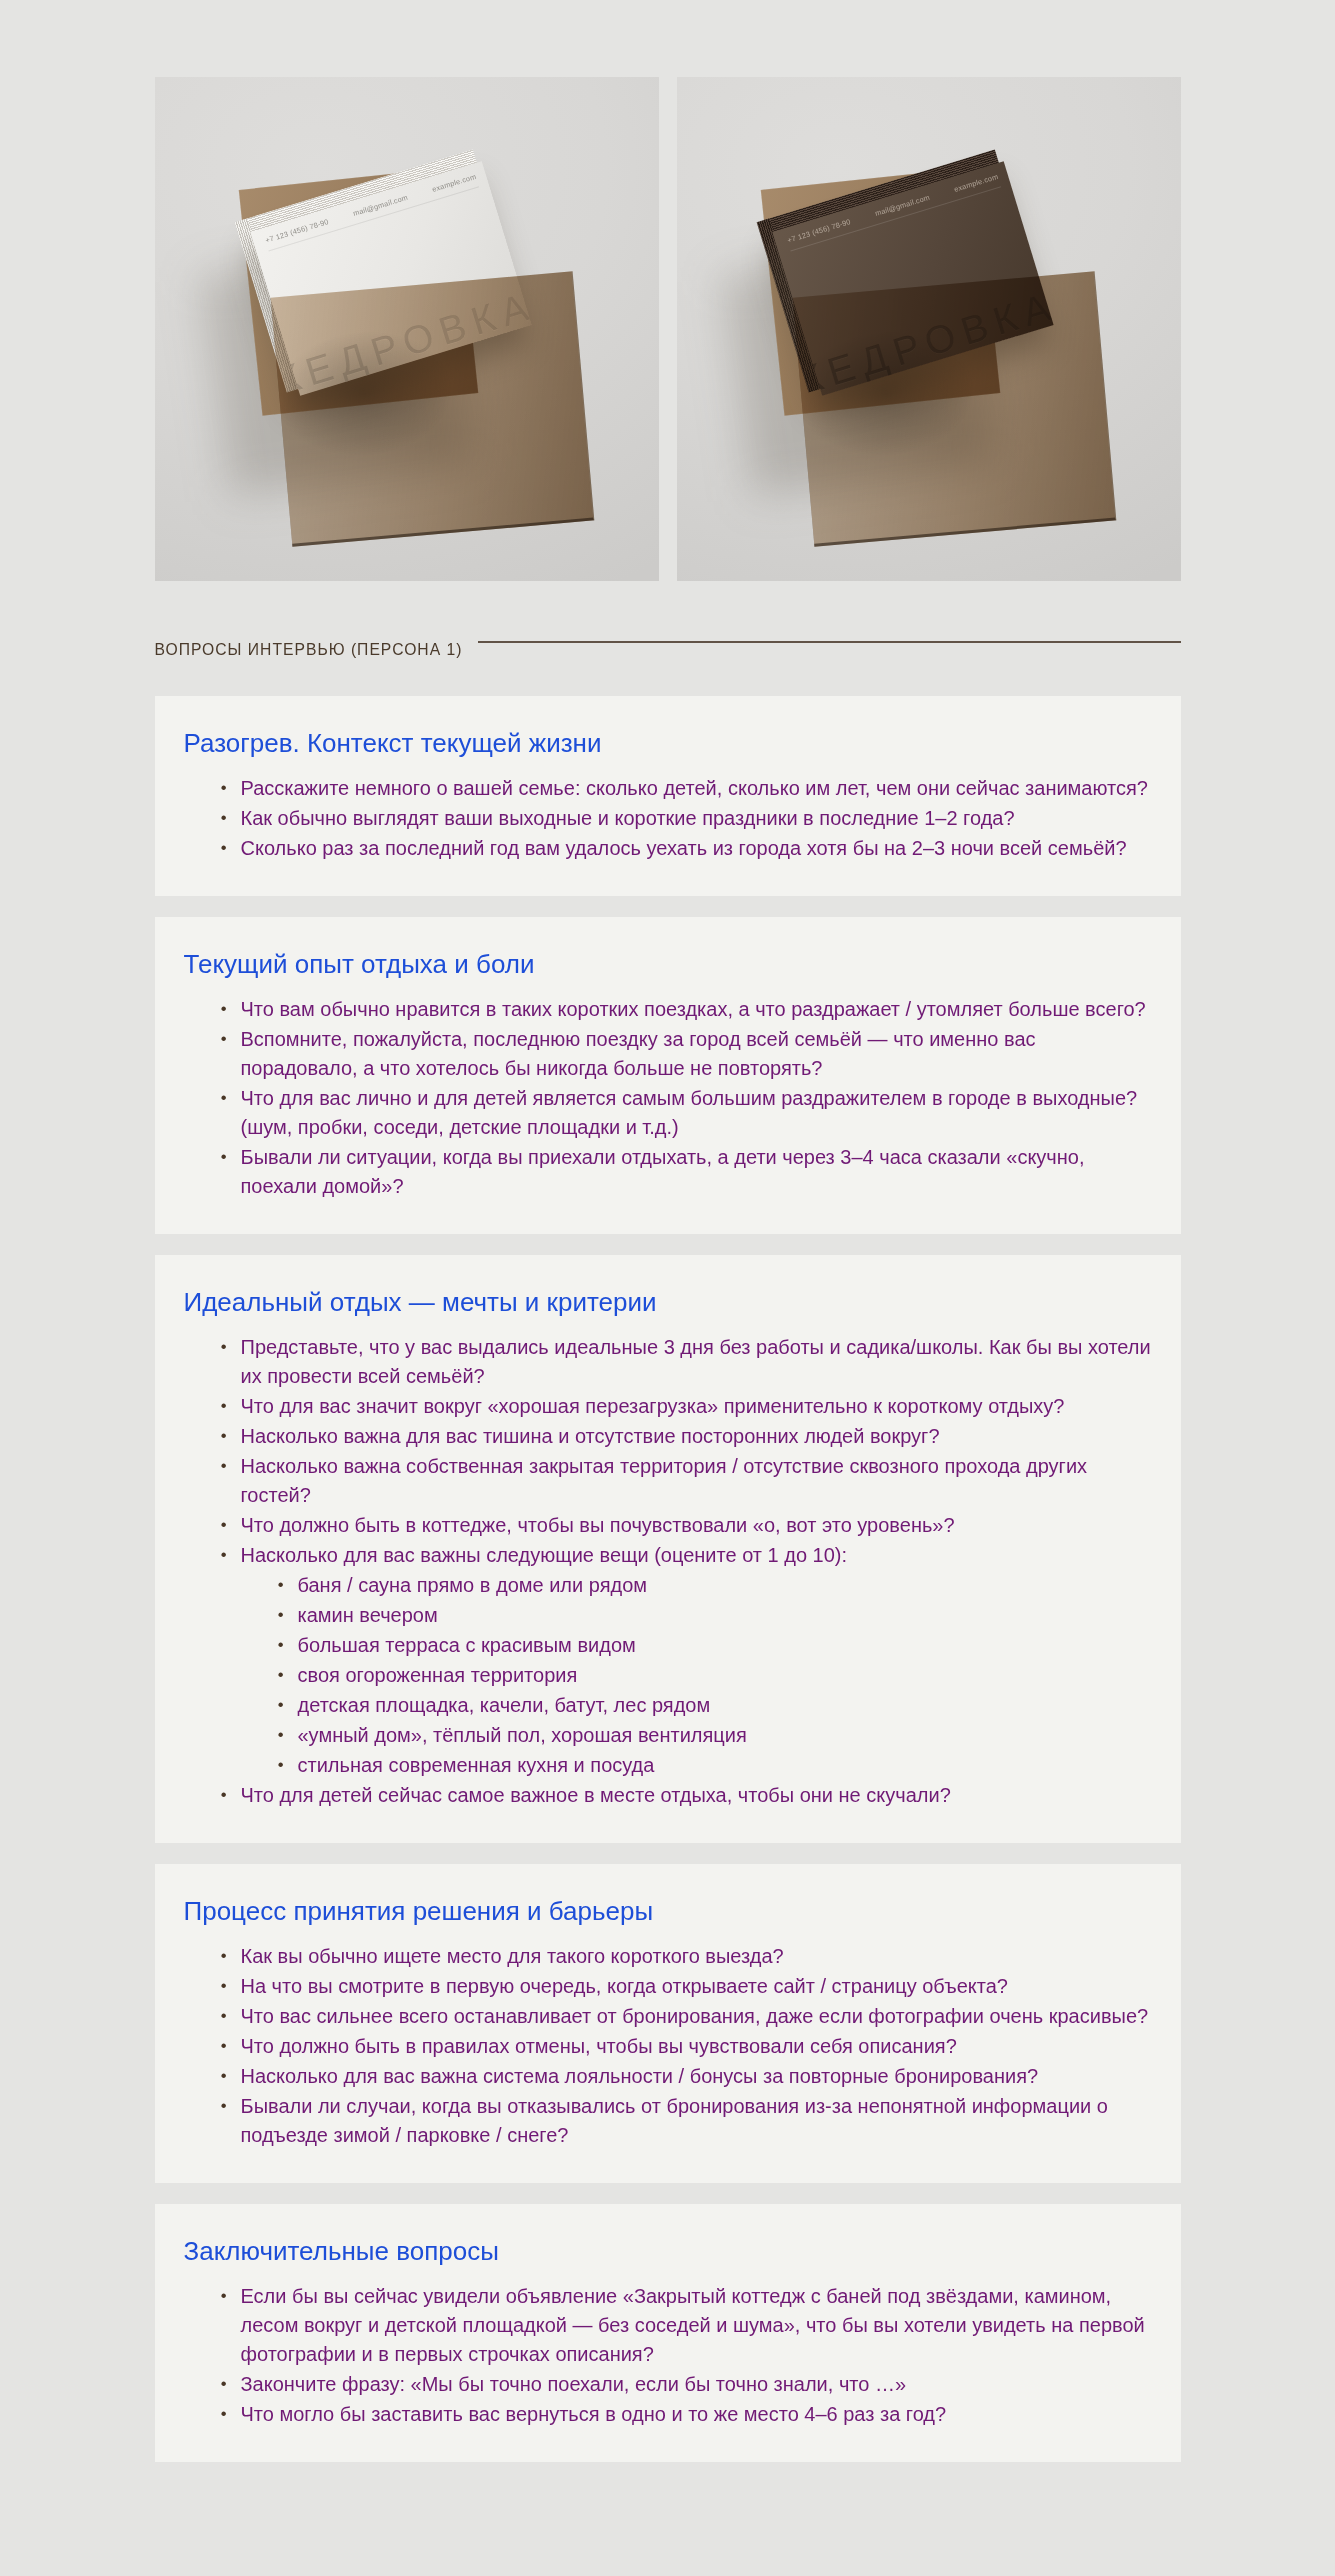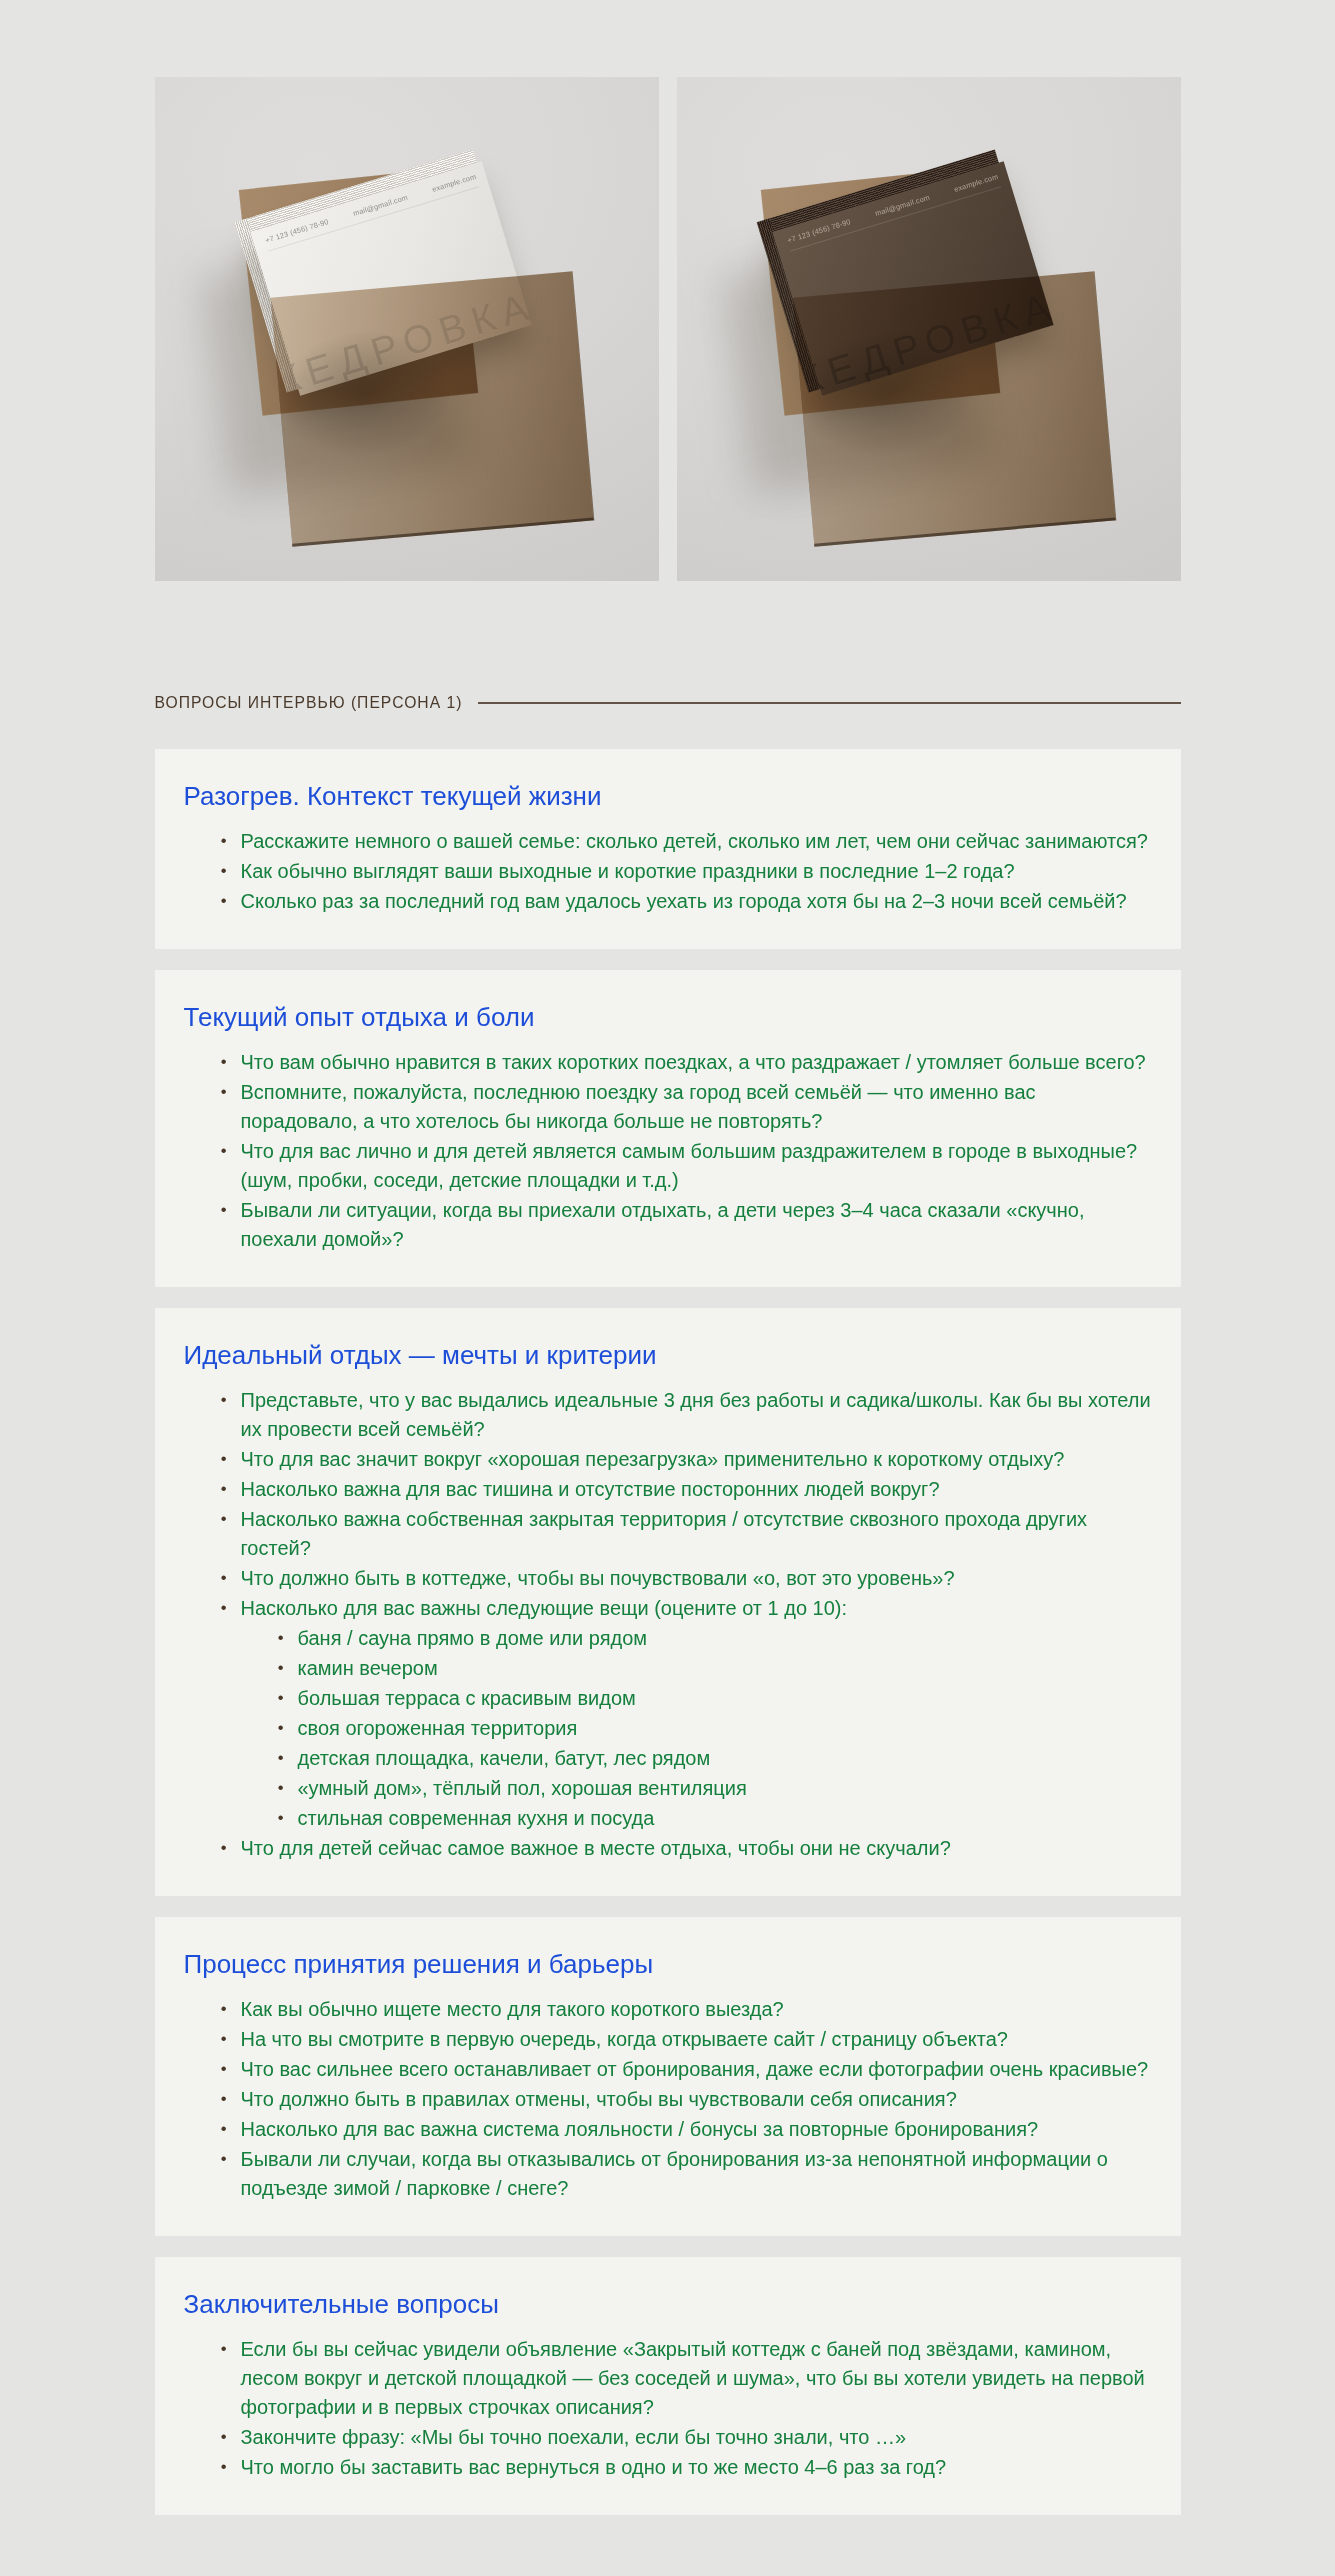--- a/index.html
+++ b/index.html
@@ -38,32 +38,32 @@
          font-size:39px;font-weight:100;letter-spacing:7.8px;
          color:rgba(95,90,82,.28);text-shadow:0 0.5px 0 rgba(255,255,255,.65);}
   
   .photo.dark .stack-edge-top{background:repeating-linear-gradient(0deg,#57463c 0 1px,#2c211a 1px 2.1px);}
   .photo.dark .stack-edge-left{background:repeating-linear-gradient(90deg,#51413700 0,#514137 0 1px,#271d16 1px 2.1px);}
   .photo.dark .face{background:linear-gradient(125deg,#675749 0%,#55463a 55%,#46382c 100%);}
   .photo.dark .contacts{color:rgba(228,217,204,.62);border-bottom:0.5px solid rgba(255,255,255,.12);}
   .photo.dark .brand{color:rgba(32,22,14,.42);text-shadow:0 0.5px 0 rgba(255,255,255,.07);}
 
   
-  .section-head{display:flex;align-items:center;gap:15.7px;margin-top:113px;margin-bottom:37px;}
+  .section-head{display:flex;gap:15.7px;margin-top:60px;margin-bottom:37px;}
   .section-label{font-size:15.7px;letter-spacing:1px;color:#4a3a2b;white-space:nowrap;}
   .section-rule{flex:1 1 auto;height:1.6px;background:#4a3a2b;opacity:.85;}
 
   
   .qcard{background:#f3f3f0;padding:32px 29px;margin-bottom:21.4px;}
   .qcard:last-child{margin-bottom:4px;}
   .qcard-title{margin:0 0 14.6px 0;font-size:26px;line-height:31px;font-weight:400;color:#1d4ed8;}
   ul.qlist{list-style:none;margin:0;padding:0 0 0 29px;}
   ul.qlist.sub{padding-left:29px;margin-top:1px;}
   li.qitem{position:relative;margin:0 0 1px 0;padding-left:28px;
-         font-size:20px;line-height:29px;color:#15803d;}
+         font-size:20px;line-height:29px;color:#701a75;}
   li.qitem::before{content:"\2022";position:absolute;left:8.3px;top:-0.5px;font-size:16.7px;color:#483626;}
 </style>
 </head>
 <body>
 
 <div class="content">
 
   <div class="gallery">
 
     <figure class="photo light">

